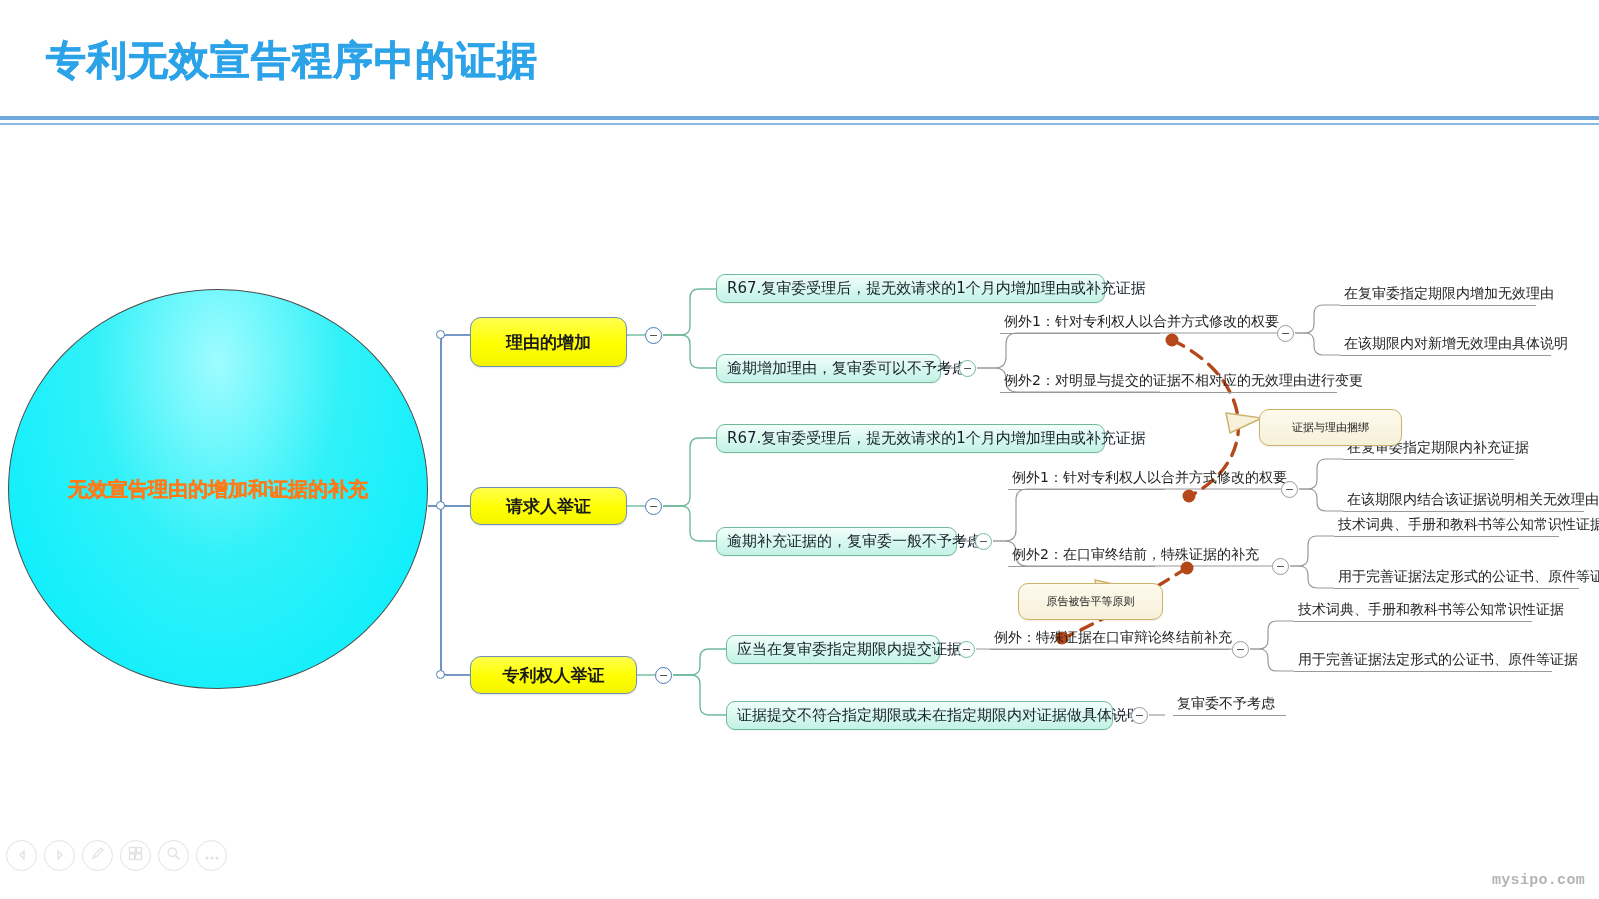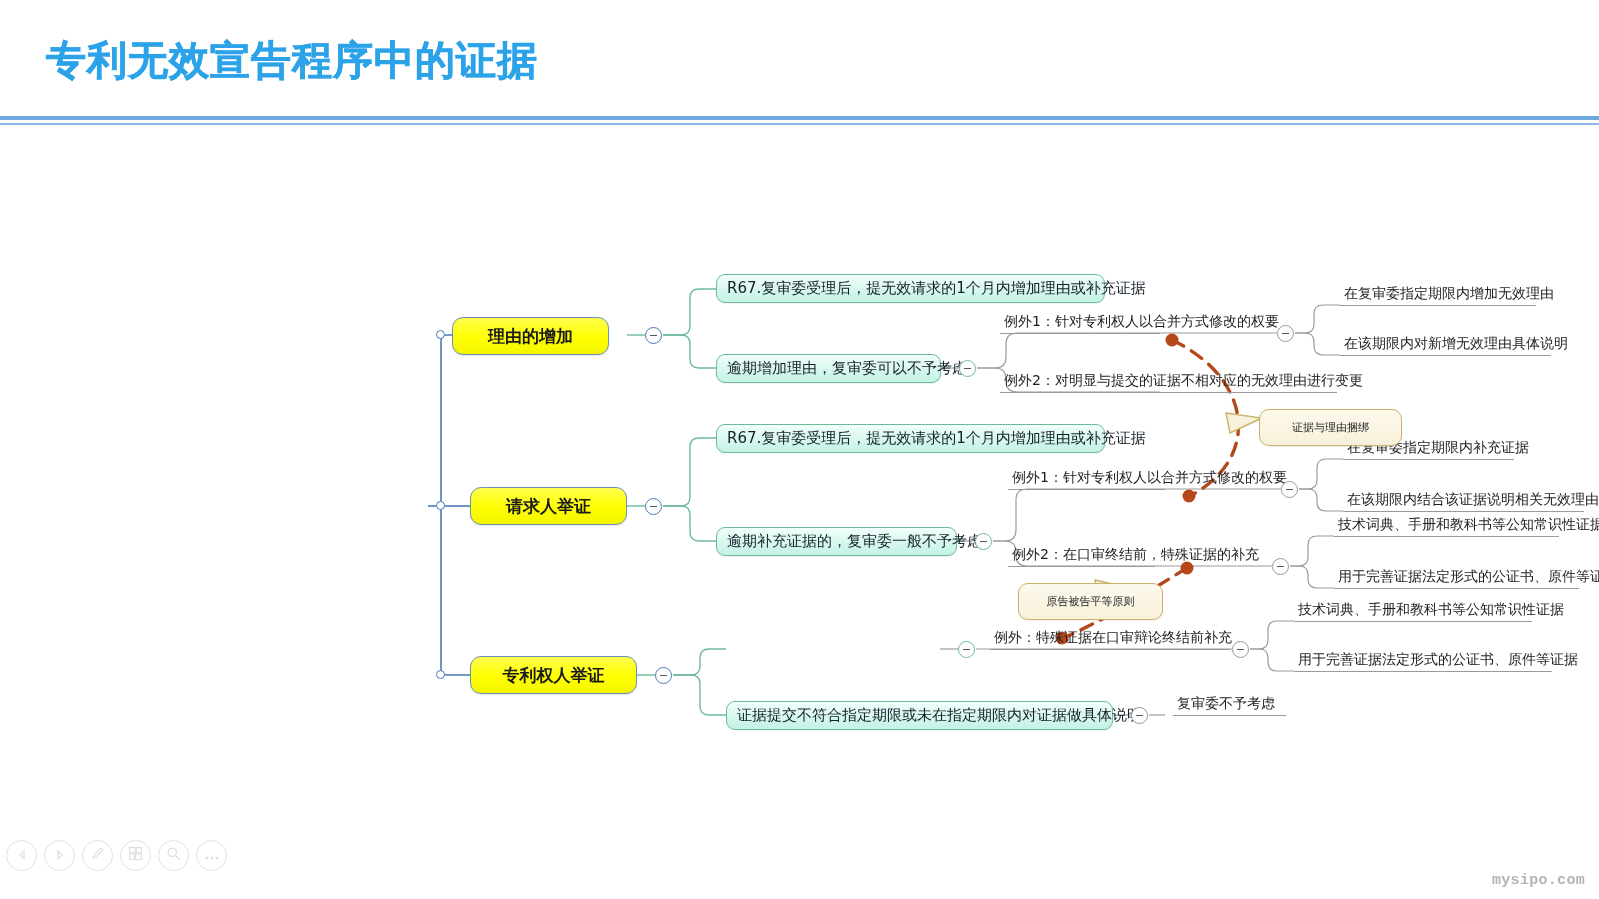--- a/index.html
+++ b/index.html
@@ -196,25 +196,28 @@
 
       <g fill="none" stroke="#b5481a" stroke-width="3.4" stroke-dasharray="13 9" stroke-linecap="round">
         <path d="M1187,440 C1150,462 1110,490 1063,510"></path>
       </g>
       <circle cx="1187" cy="440" r="6.5" fill="#b5481a"></circle>
       <circle cx="1062" cy="510" r="6.5" fill="#b5481a"></circle>
 
       <path d="M1095,452 L1122,458 L1098,470 Z" fill="#f7f0da" stroke="#cbb26a" stroke-width="1.4"></path>
     </svg>
 
+    <div class="node root-node">
+      <span class="root-label">无效宣告理由的增加和证据的补充</span>
+    </div>
     <div class="dot-hub" style="left:436px; top:202px;"></div>
     <div class="dot-hub" style="left:436px; top:373px;"></div>
     <div class="dot-hub" style="left:436px; top:542px;"></div>
 
-    <div class="node branch-node" style="left:452px; top:189px; width:157px; height:38px;">
+    <div class="node branch-node" style="left:470px; top:189px; width:157px; height:50px;">
       <span>理由的增加</span>
     </div>
     <div class="toggle blue" style="left:645px; top:199px;">
       <span class="bar"></span>
     </div>
 
     <div class="node sub-node" style="left:716px; top:146px; width:389px; height:29px;">
       <span>R67.复审委受理后，提无效请求的1个月内增加理由或补充证据</span>
     </div>
 
@@ -287,20 +290,23 @@
       <span>用于完善证据法定形式的公证书、原件等证据</span>
     </div>
 
     <div class="node branch-node" style="left:470px; top:528px; width:167px; height:38px;">
       <span>专利权人举证</span>
     </div>
     <div class="toggle blue" style="left:655px; top:539px;">
       <span class="bar"></span>
     </div>
 
+    <div class="node sub-node" style="left:726px; top:507px; width:214px; height:29px;">
+      <span>应当在复审委指定期限内提交证据</span>
+    </div>
     <div class="toggle green" style="left:958px; top:513px;">
       <span class="bar"></span>
     </div>
     <div class="node leaf-node" style="left:990px; top:500px; width:240px; height:22px;">
       <span>例外：特殊证据在口审辩论终结前补充</span>
     </div>
     <div class="toggle gray" style="left:1232px; top:513px;">
       <span class="bar"></span>
     </div>
     <div class="node leaf-node" style="left:1294px; top:472px; width:238px; height:22px;">

